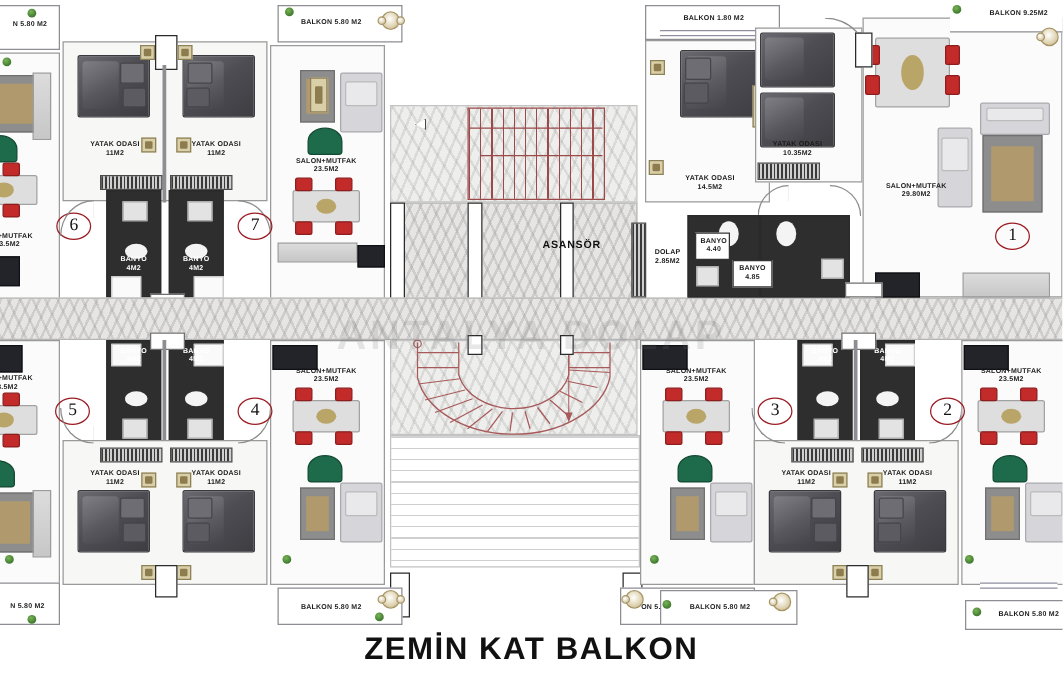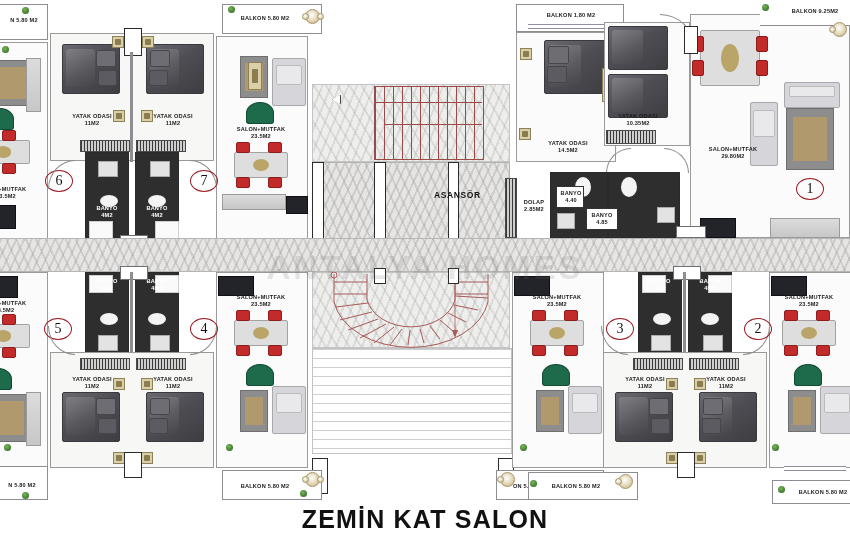--- a/index.html
+++ b/index.html
@@ -515,16 +515,16 @@
   <div class="lbl" style="left:540px;top:483px;width:72px;">BALKON 5.80 M2</div>
   <div class="bistro" style="left:618px;top:474px;">
       <div class="s" style="left:-4px;top:3px;"></div>
     </div>
 
   <div class="balcony" style="left:772px;top:480px;width:84px;height:24px;border-right:none;"></div>
   <div class="plant" style="left:778px;top:486px;"></div>
   <div class="lbl" style="left:790px;top:489px;width:66px;">BALKON 5.80 M2</div>
   <div class="railing" style="left:784px;top:466px;width:62px;height:3px;"></div>
 
-  <div class="watermark">ANTALYA HOMES</div>
-
-  <div class="title">ZEMİN KAT SALON</div>
+  <div class="watermark">ANTALYA DOLAP</div>
+
+  <div class="title">ZEMİN KAT BALKON</div>
 </div>
 
 </body></html>

